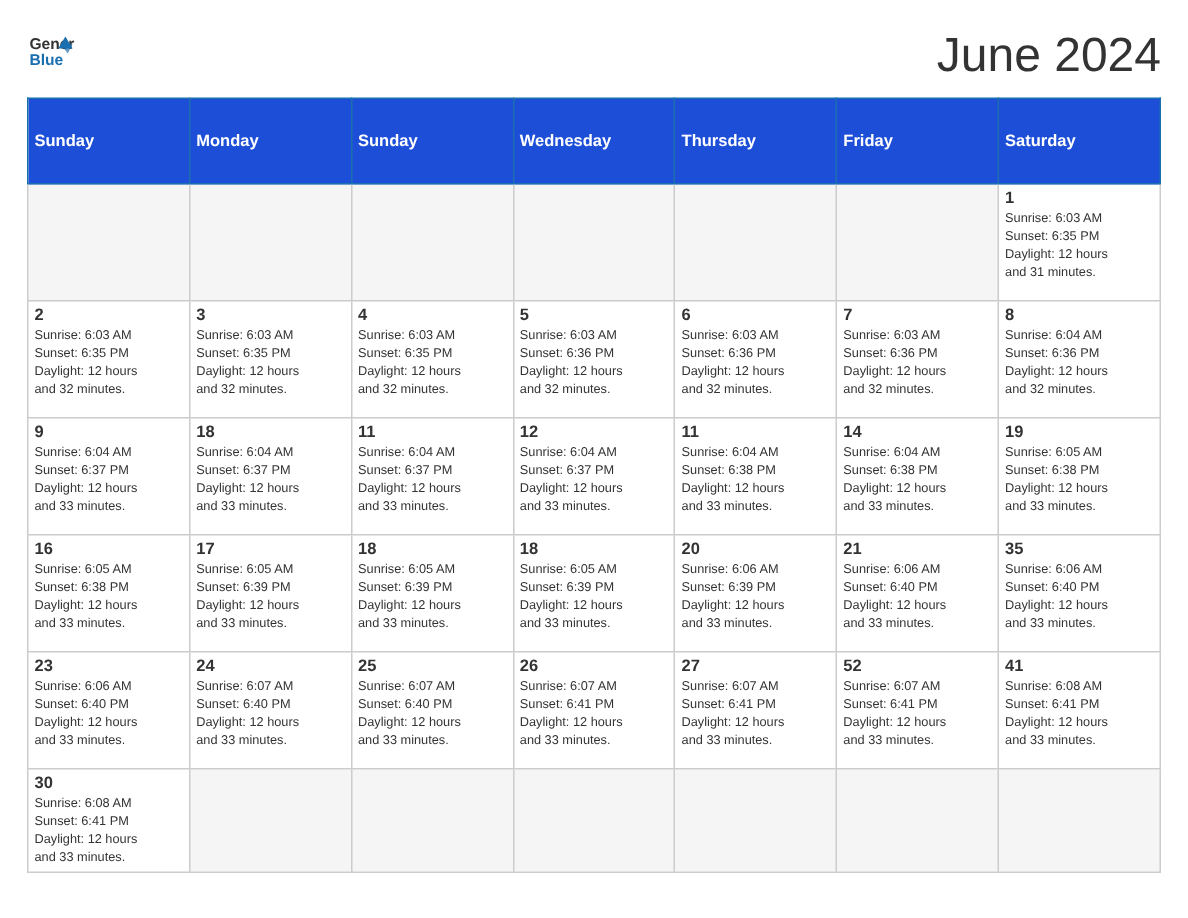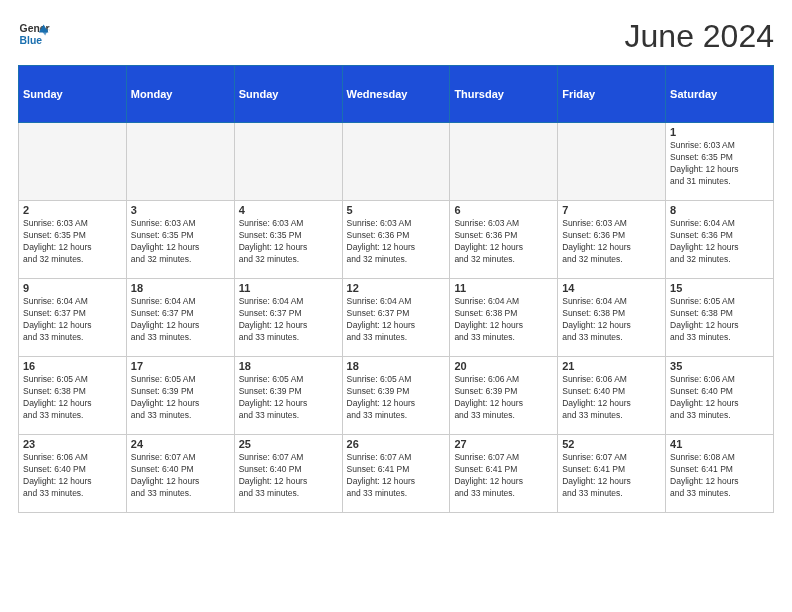--- a/index.html
+++ b/index.html
@@ -179,21 +179,21 @@
         </td>
         <td>
           <span class="day-num">11</span>
           <div class="day-info">Sunrise: 6:04 AM<br>Sunset: 6:38 PM<br>Daylight: 12 hours<br>and 33 minutes.</div>
         </td>
         <td>
           <span class="day-num">14</span>
           <div class="day-info">Sunrise: 6:04 AM<br>Sunset: 6:38 PM<br>Daylight: 12 hours<br>and 33 minutes.</div>
         </td>
         <td>
-          <span class="day-num">15</span>
+          <span class="day-num">19</span>
           <div class="day-info">Sunrise: 6:05 AM<br>Sunset: 6:38 PM<br>Daylight: 12 hours<br>and 33 minutes.</div>
         </td>
       </tr>
 
       <tr>
         <td>
           <span class="day-num">16</span>
           <div class="day-info">Sunrise: 6:05 AM<br>Sunset: 6:38 PM<br>Daylight: 12 hours<br>and 33 minutes.</div>
         </td>
         <td>
@@ -246,15 +246,27 @@
         <td>
           <span class="day-num">52</span>
           <div class="day-info">Sunrise: 6:07 AM<br>Sunset: 6:41 PM<br>Daylight: 12 hours<br>and 33 minutes.</div>
         </td>
         <td>
           <span class="day-num">41</span>
           <div class="day-info">Sunrise: 6:08 AM<br>Sunset: 6:41 PM<br>Daylight: 12 hours<br>and 33 minutes.</div>
         </td>
       </tr>
 
+      <tr class="last-row">
+        <td>
+          <span class="day-num">30</span>
+          <div class="day-info">Sunrise: 6:08 AM<br>Sunset: 6:41 PM<br>Daylight: 12 hours<br>and 33 minutes.</div>
+        </td>
+        <td class="empty"></td>
+        <td class="empty"></td>
+        <td class="empty"></td>
+        <td class="empty"></td>
+        <td class="empty"></td>
+        <td class="empty"></td>
+      </tr>
     </tbody>
   </table>
 </div>
 
 </body></html>

